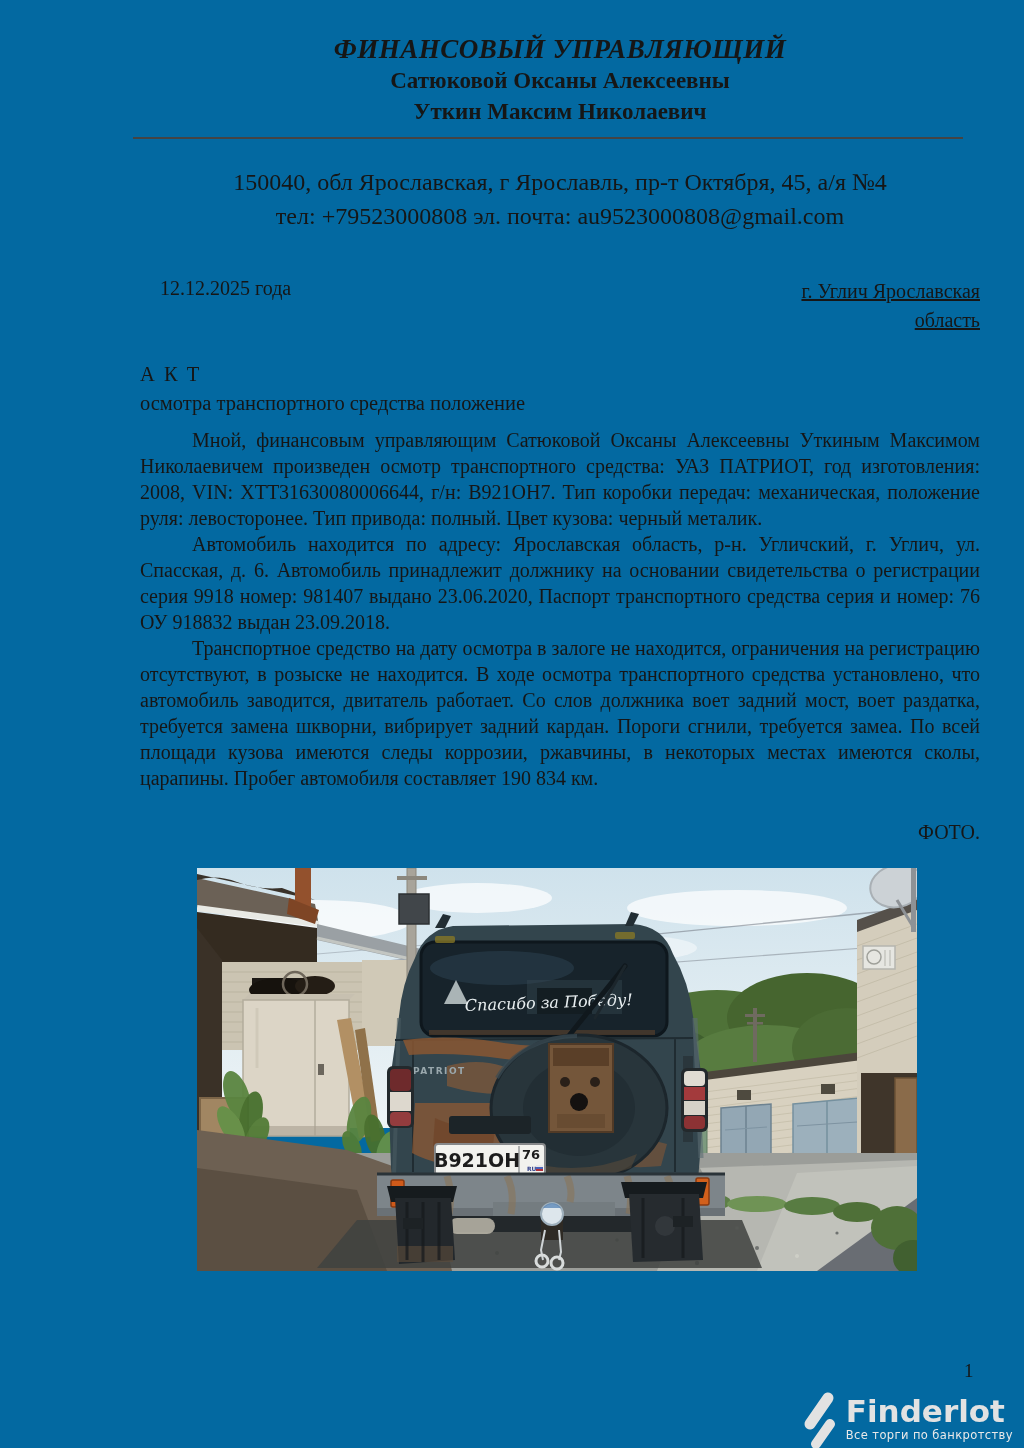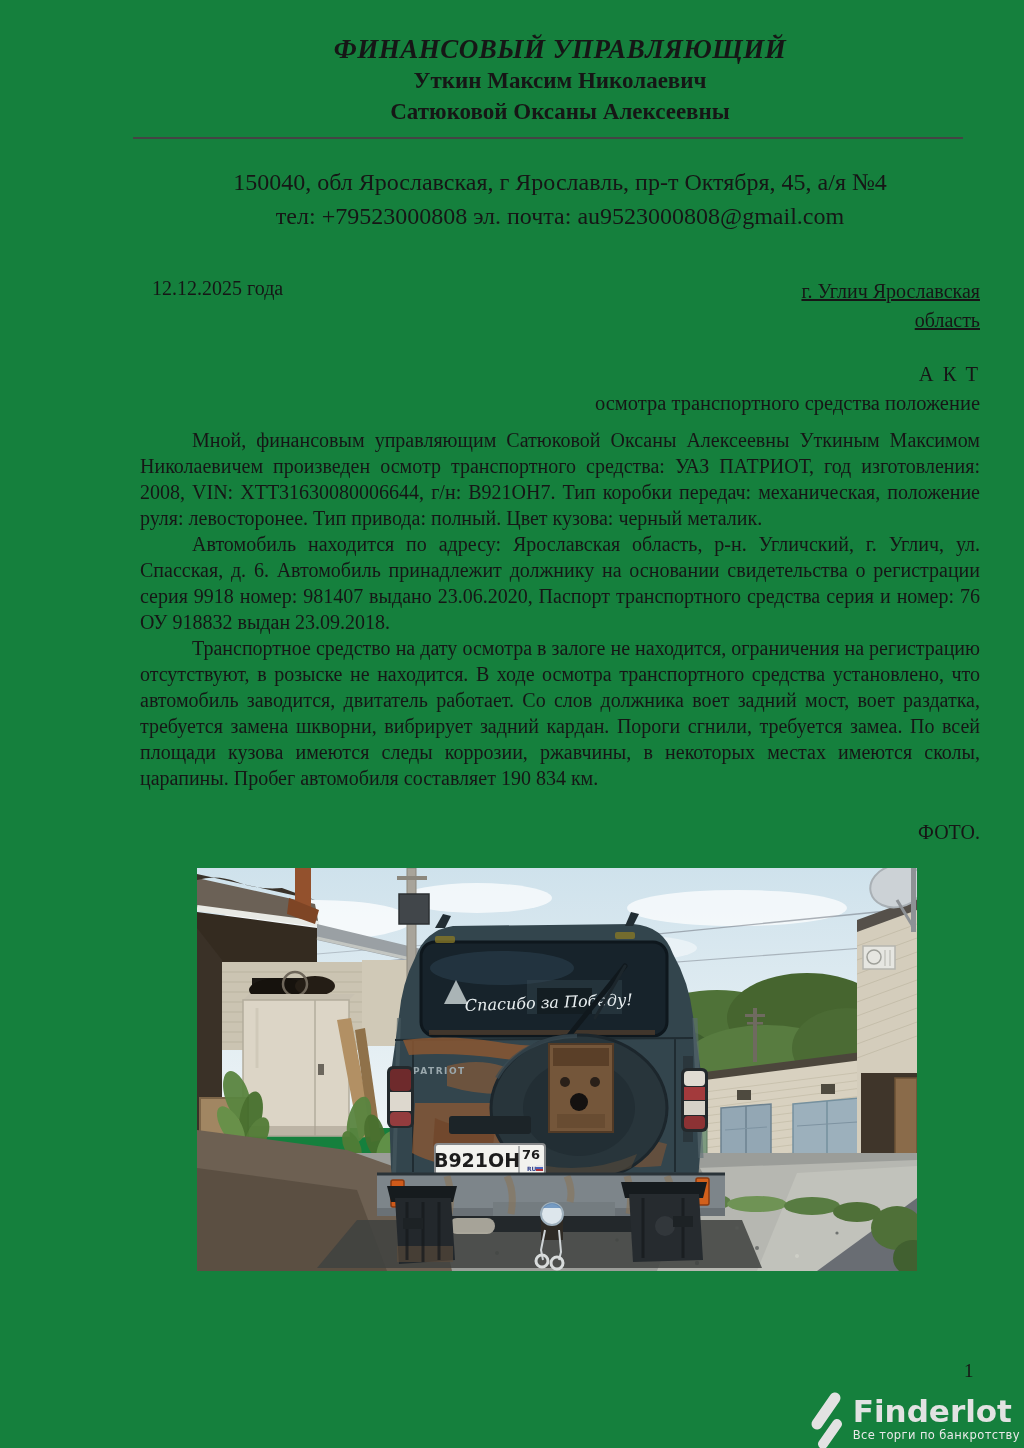--- a/index.html
+++ b/index.html
@@ -1,52 +1,52 @@
 <!DOCTYPE html>
 <html><head>
 <meta charset="utf-8">
 <style>
   html,body{margin:0;padding:0;background:#ffffff;}
   .page{
-    position:relative; width:1024px; height:1448px; background:#15803d;
+    position:relative; width:1024px; height:1448px; background:#0369a1;
     font-family:"Liberation Serif","DejaVu Serif",serif; color:#161616;
     overflow:hidden; box-sizing:border-box; padding:34px 44px 0 140px;
   }
   .content{width:840px;}
   .hdr{text-align:center;}
   .hdr-title{font-size:27px; font-weight:bold; font-style:italic; letter-spacing:.5px;}
   .hdr-name{font-size:23px; font-weight:bold; line-height:1.35;}
   .hdr-rule{height:0; border-top:2px solid #444; margin:10px 0 26px -7px; width:830px;}
   .hdr-addr{font-size:24px; line-height:1.42;}
   .meta-row{display:flex; justify-content:space-between; margin-top:44px; font-size:20px;}
-  .meta-date{margin-left:12px;}
+  .meta-date{margin-left:20px;}
   .meta-place{text-align:right; line-height:1.42;text-decoration:underline;}
-  .doc-title{text-align:right; margin-top:26px; font-size:20.5px; line-height:1.4;}
+  .doc-title{text-align:left; margin-top:26px; font-size:20.5px; line-height:1.4;}
   .doc-title .t1{letter-spacing:2px;}
   p.body-par{margin:0; font-size:20px; line-height:26px; text-align:justify; text-indent:52px;}
   p.first{margin-top:10px;}
   p.photo-label{margin:30px 0 0 0; font-size:20px; text-indent:52px; text-align:right;}
   figure.photo{margin:24px 0 0 57px; width:720px; height:403px;}
   .page-number{position:absolute; top:1360px; left:964px; font-size:19px;}
-  .watermark{position:absolute; top:1390px; right:4px; display:flex; align-items:center; gap:4px;
+  .watermark{position:absolute; top:1390px; right:11px; display:flex; align-items:center; gap:4px;
     font-family:"DejaVu Sans","Liberation Sans",sans-serif; user-select:none;}
   .wm-text{display:flex; flex-direction:column;}
   .wm-brand{font-size:31px; font-weight:bold; color:#e2e2e2; line-height:1;}
   .wm-tagline{font-size:11.5px; color:#e9e9e9; letter-spacing:.4px; margin-top:1px;}
 </style>
 </head>
 <body>
 
 <div class="page">
   <div class="content">
 
     <header class="hdr">
       <div class="hdr-title">ФИНАНСОВЫЙ УПРАВЛЯЮЩИЙ</div>
+      <div class="hdr-name">Сатюковой Оксаны Алексеевны</div>
       <div class="hdr-name">Уткин Максим Николаевич</div>
-      <div class="hdr-name">Сатюковой Оксаны Алексеевны</div>
       <div class="hdr-rule"></div>
       <div class="hdr-addr">150040, обл Ярославская, г Ярославль, пр-т Октября, 45, а/я №4</div>
       <div class="hdr-addr">тел: +79523000808 эл. почта: au9523000808@gmail.com</div>
     </header>
 
     <div class="meta-row">
       <div class="meta-date">12.12.2025 года</div>
       <div class="meta-place">
         <div>г. Углич Ярославская</div>
         <div>область</div>

